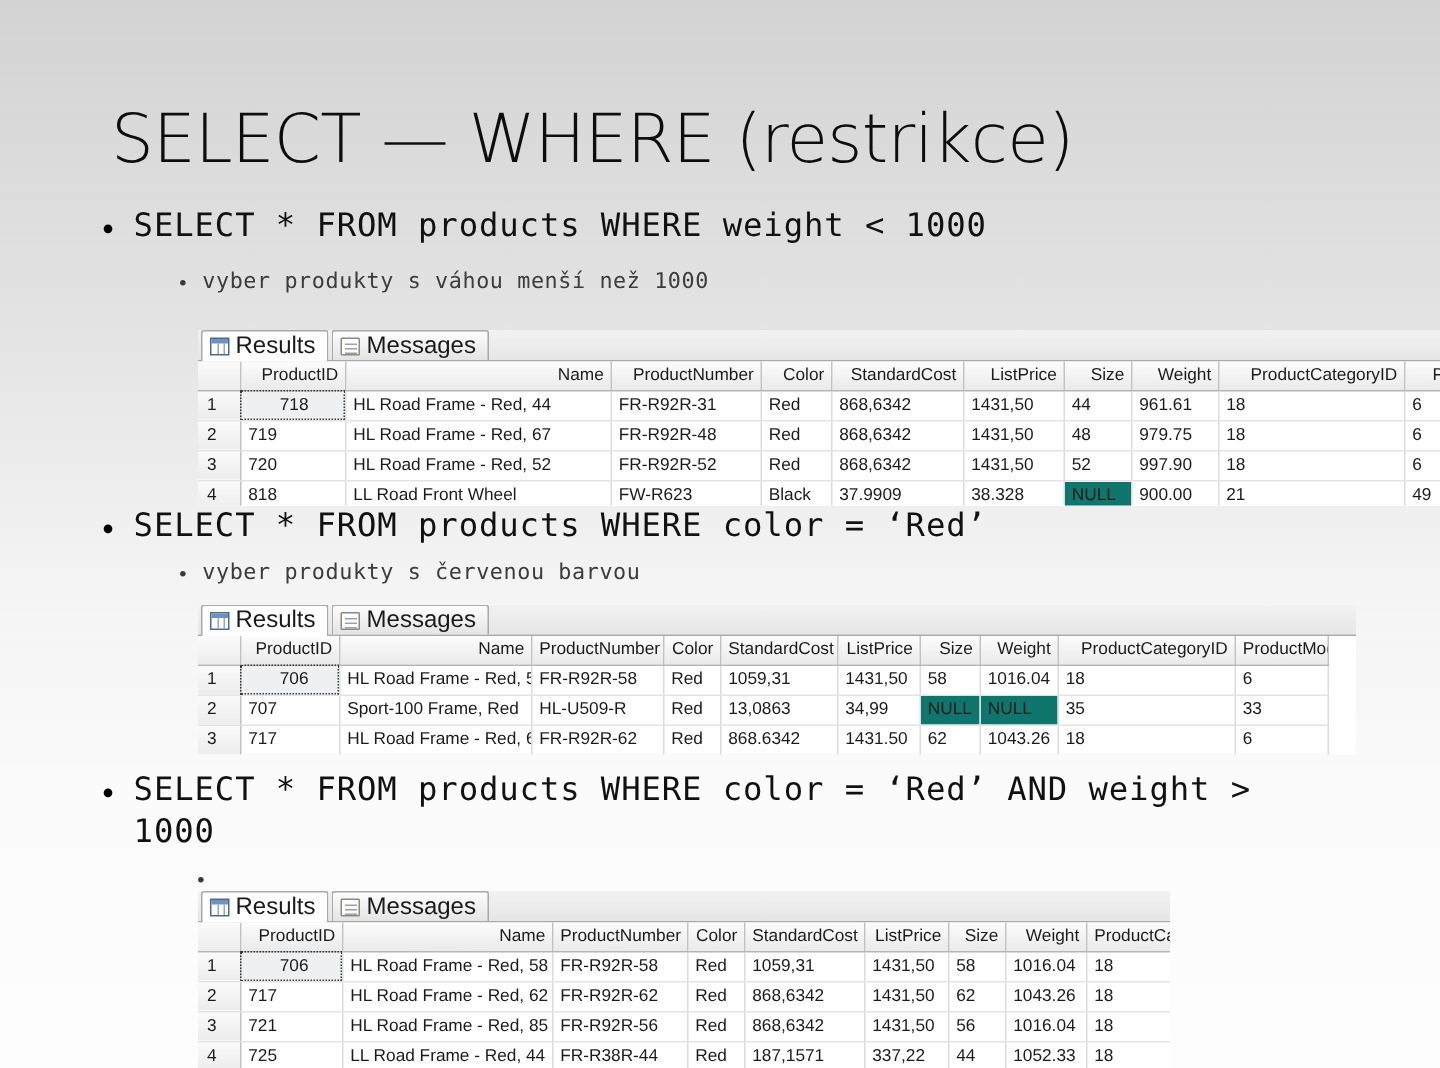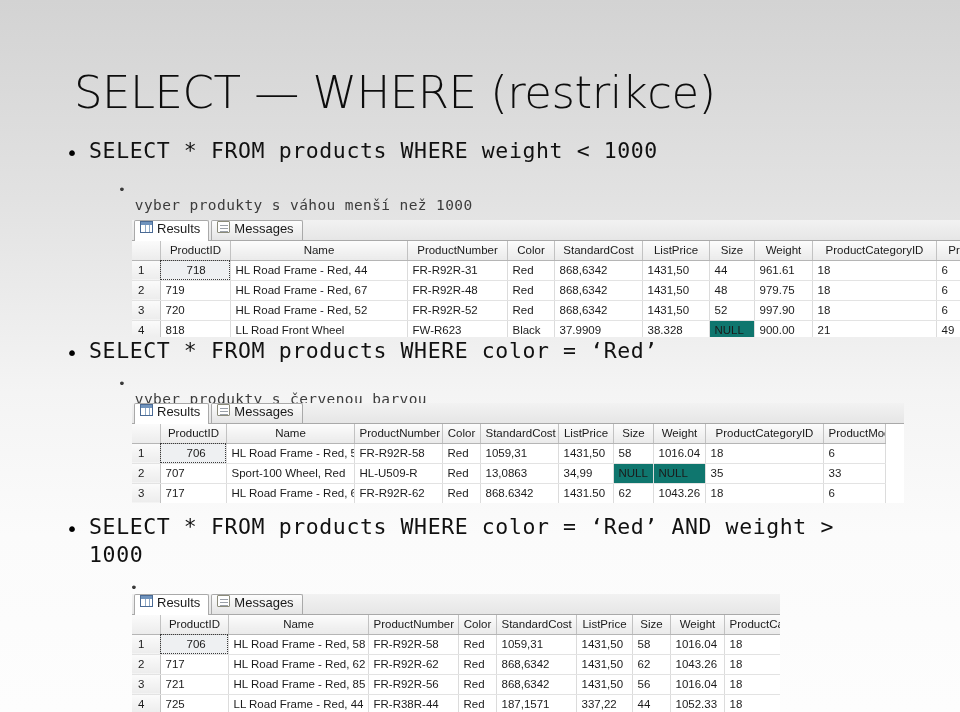--- a/index.html
+++ b/index.html
@@ -59,21 +59,20 @@
     margin-right: 9px;
     margin-top: 5px;
     flex: 0 0 auto;
   }
   .subbullet .txt {
     color: #3c3c3c;
     font-size: 14.5px;
     line-height: 20px;
     letter-spacing: 0.4px;
     white-space: nowrap;
-    margin-top: 17px;
   }
 
   
   .ssms {
     position: absolute;
     overflow: hidden;
     background: #ffffff;
     font-family: "Liberation Sans", sans-serif;
   }
   .ssms-tabs {
@@ -81,23 +80,23 @@
     background: linear-gradient(to bottom, #f2f2f2, #e6e6e6);
     border-bottom: 1px solid #a9a9a9;
     display: flex;
     align-items: flex-end;
     padding-left: 2px;
     position: relative;
   }
   .ssms-tab {
     height: 20px;
     display: flex;
-    align-items: flex-start;
+    align-items: center;
     padding: 0 8px 0 5px;
-    font-size: 13px;
+    font-size: 16px;
     color: #1a1a1a;
     border: 1px solid #a9a9a9;
     border-bottom: none;
     border-radius: 2px 2px 0 0;
     margin-right: 2px;
     background: linear-gradient(to bottom, #fdfdfd, #e4e4e4);
   }
   .ssms-tab.active {
     background: #ffffff;
     position: relative;
@@ -145,21 +144,21 @@
     table-layout: fixed;
     background: #fff;
     font-size: 11.5px;
     color: #1b1b1b;
   }
   table.rs th {
     background: linear-gradient(to bottom, #fcfcfc, #eaeaea);
     border-right: 1px solid #c2c2c2;
     border-bottom: 1px solid #b5b5b5;
     font-weight: normal;
-    text-align: center;
+    text-align: right;
     padding: 1px 4px 2px 5px;
     height: 19px;
     white-space: nowrap;
     overflow: hidden;
     color: #1b1b1b;
   }
   table.rs td {
     border-right: 1px solid #dcdcdc;
     border-bottom: 1px solid #e3e3e3;
     padding: 1px 4px 1px 5px;
@@ -358,21 +357,21 @@
             <td>1059,31</td>
             <td>1431,50</td>
             <td>58</td>
             <td>1016.04</td>
             <td>18</td>
             <td>6</td>
           </tr>
           <tr>
             <td class="rownum">2</td>
             <td>707</td>
-            <td>Sport-100 Wheel, Red</td>
+            <td>Sport-100 Frame, Red</td>
             <td>HL-U509-R</td>
             <td>Red</td>
             <td>13,0863</td>
             <td>34,99</td>
             <td class="nullc">NULL</td>
             <td class="nullc">NULL</td>
             <td>35</td>
             <td>33</td>
           </tr>
           <tr>

